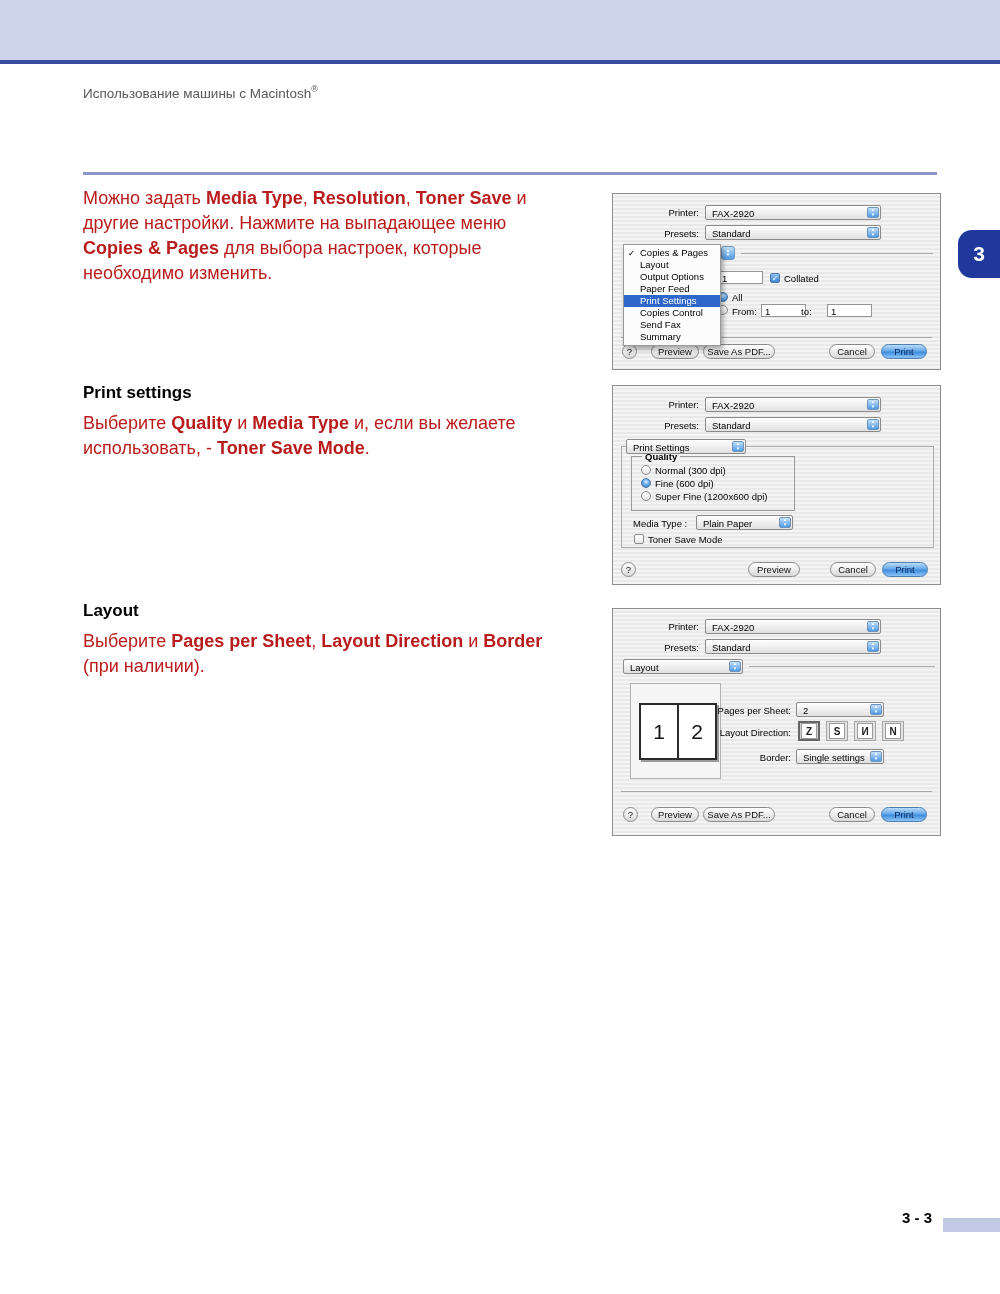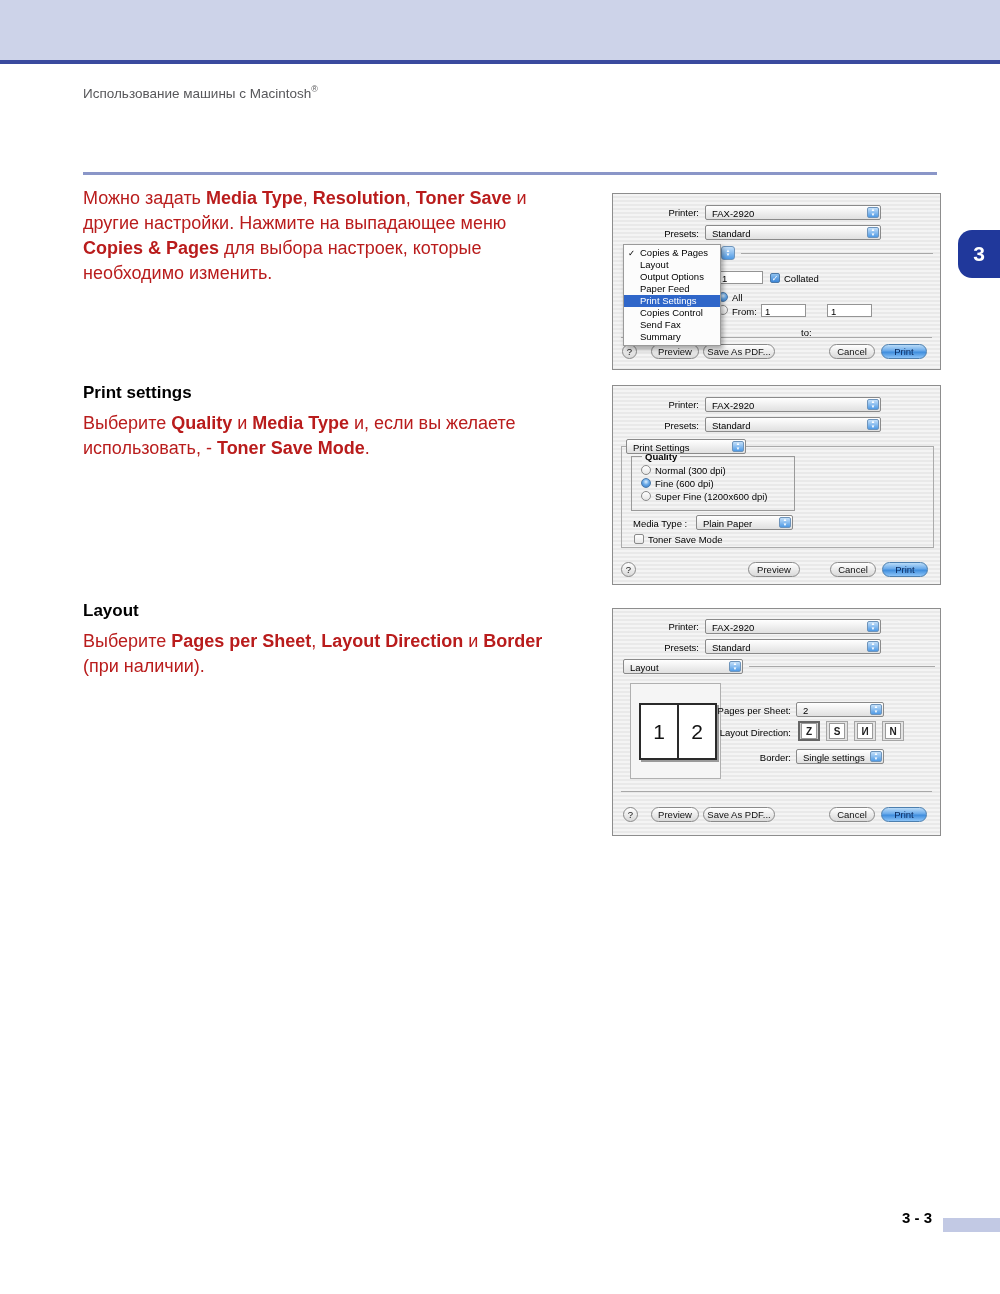--- a/index.html
+++ b/index.html
@@ -146,21 +146,21 @@
 
     <div class="fld" style="left:105px;top:77px;width:45px;">1</div>
     <div class="cb on" style="left:157px;top:79px;"><span>✓</span></div>
     <div class="lbl" style="left:171px;top:79px;">Collated</div>
 
     <div class="rad on" style="left:105px;top:98px;"></div>
     <div class="lbl" style="left:119px;top:98px;">All</div>
     <div class="rad" style="left:105px;top:111px;"></div>
     <div class="lbl" style="left:119px;top:112px;">From:</div>
     <div class="fld" style="left:148px;top:110px;width:45px;">1</div>
-    <div class="lbl" style="left:188px;top:112px;margin-top:21px;">to:</div>
+    <div class="lbl" style="left:188px;top:112px;">to:</div>
     <div class="fld" style="left:214px;top:110px;width:45px;">1</div>
 
     <div class="hline" style="left:8px;top:143px;width:311px;"></div>
     <div class="pill help" style="left:9px;top:150px;">?</div>
     <div class="pill" style="left:38px;top:150px;width:48px;">Preview</div>
     <div class="pill" style="left:90px;top:150px;width:72px;">Save As PDF...</div>
     <div class="pill" style="left:216px;top:150px;width:46px;">Cancel</div>
     <div class="pill blue" style="left:268px;top:150px;width:46px;">Print</div>
   </div>
 

